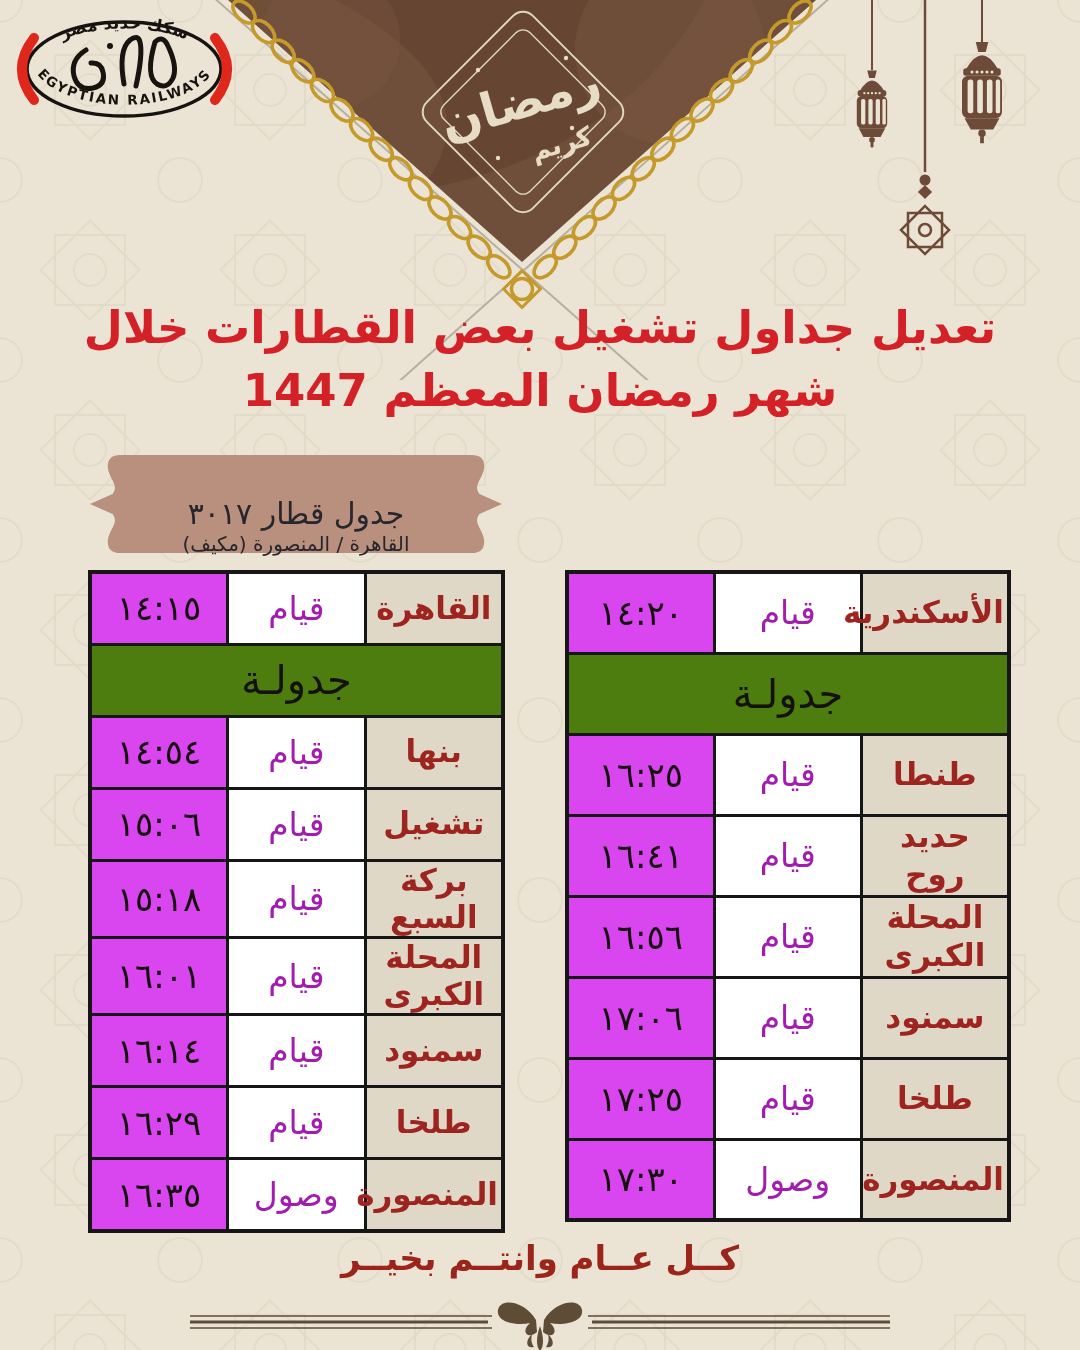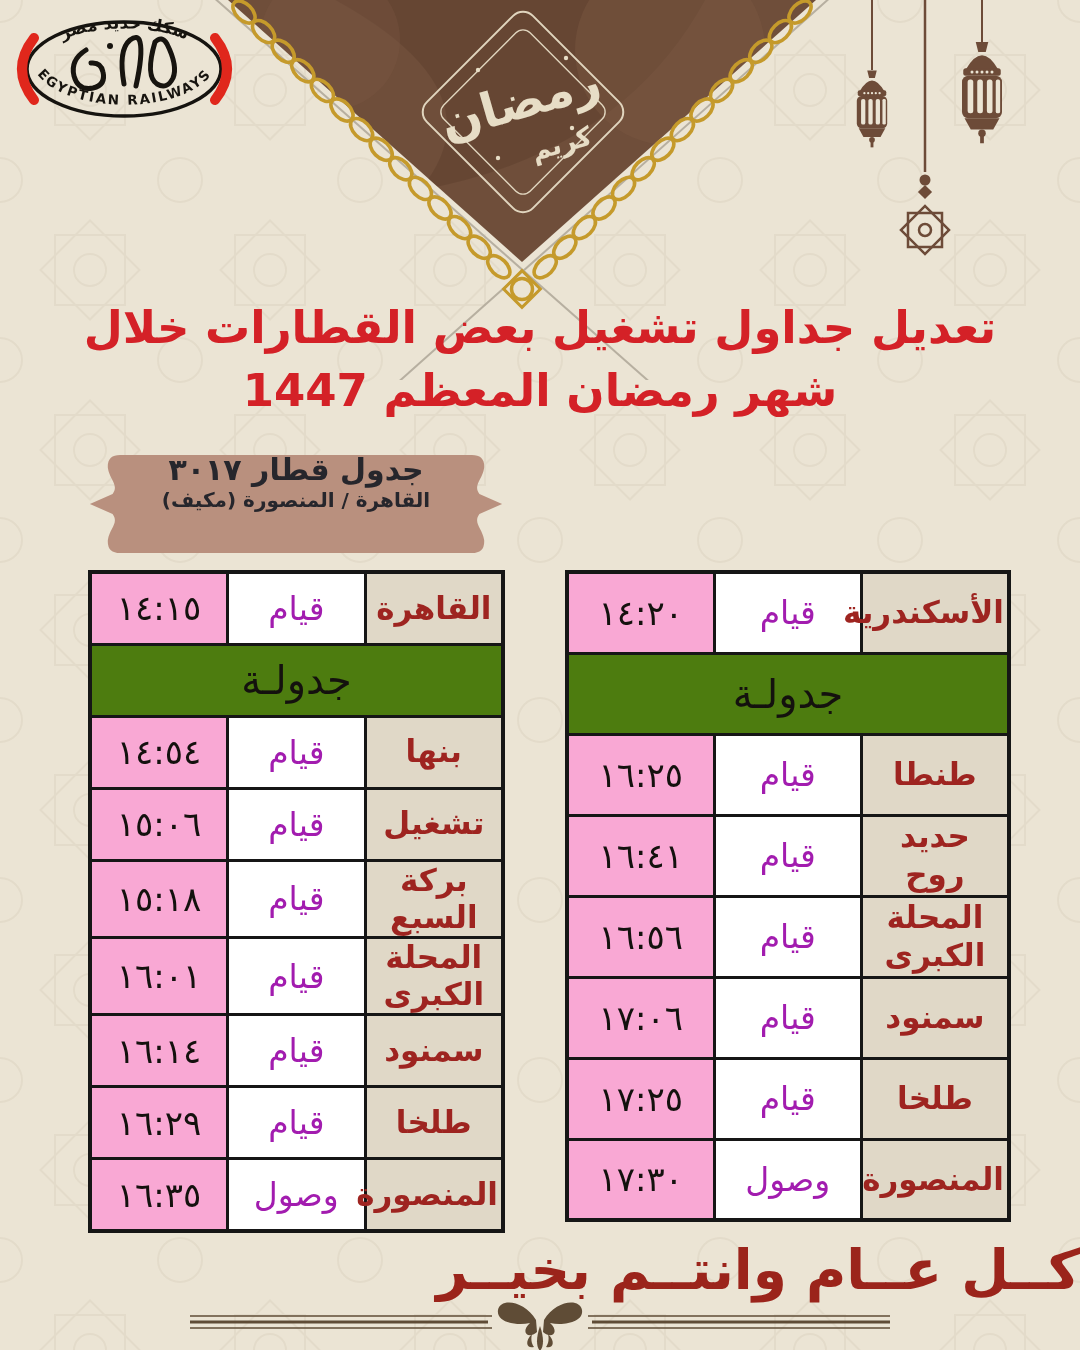--- a/index.html
+++ b/index.html
@@ -10,45 +10,45 @@
 
   
   .title{position:absolute;top:296px;left:0;width:1080px;text-align:center;
          direction:rtl;color:var(--accent_red,#d42127);font-weight:bold;
          font-size:45px;line-height:63px;}
 
   
   .banner{position:absolute;}
   .banner svg{position:absolute;left:0;top:0;width:100%;height:100%;}
   .banner .banner-text{position:relative;width:100%;height:100%;display:flex;
-      flex-direction:column;align-items:center;justify-content:flex-start;
-      direction:rtl;color:#26262c;font-weight:bold;gap:1px;}
+      flex-direction:column;align-items:center;justify-content:flex-end;
+      direction:rtl;color:#26262c;font-weight:normal;gap:1px;}
   .banner .l1{font-size:30px;}
   .banner .l2{font-size:20px;}
   .banner-cairo{left:88px;top:452px;width:416px;height:104px;}
   .banner-alex{left:566px;top:447px;width:444px;height:99px;}
 
   
   table.sched{position:absolute;border-collapse:collapse;table-layout:fixed;
       direction:rtl;text-align:center;background:#fff;
       border:4px solid var(--table_border,#161616);}
   table.sched td{border:3px solid var(--table_border,#161616);vertical-align:middle;padding:0 3px;}
   td.station{background:var(--cell_beige,#e0d8c7);color:var(--station_red,#9e2420);
       font-weight:bold;font-size:31px;line-height:1.2;}
   td.action{font-size:33px;color:#a21caf;background:#fff;}
-  td.time{font-size:34px;color:#14110e;background:#f9a8d4;}
+  td.time{font-size:34px;color:#14110e;background:#d946ef;}
   td.merged{font-size:40px;color:#14110e;background:#4d7c0f;letter-spacing:1px;text-align:center;}
   .t-cairo{left:88px;top:570px;width:417px;}
   .t-cairo tr{height:72px;}
   .t-alex{left:565px;top:570px;width:446px;}
   .t-alex tr{height:81px;}
 
   
-  .greeting{position:absolute;top:1238px;left:0;width:1080px;
-      direction:rtl;font-size:55px;font-weight:bold;color:var(--dark_red,#9b241b);}
+  .greeting{position:absolute;top:1238px;left:0;width:1080px;text-align:center;
+      direction:rtl;font-size:34px;font-weight:bold;color:var(--dark_red,#9b241b);}
 </style>
 </head>
 <body>
 
 <div class="poster">
 
   <svg class="layer" width="1080" height="1350" viewBox="0 0 1080 1350">
     <defs>
       <pattern id="geo" width="180" height="180" patternUnits="userSpaceOnUse">
         <g fill="none" stroke="#ddd4c1" stroke-width="2" opacity="0.55">

